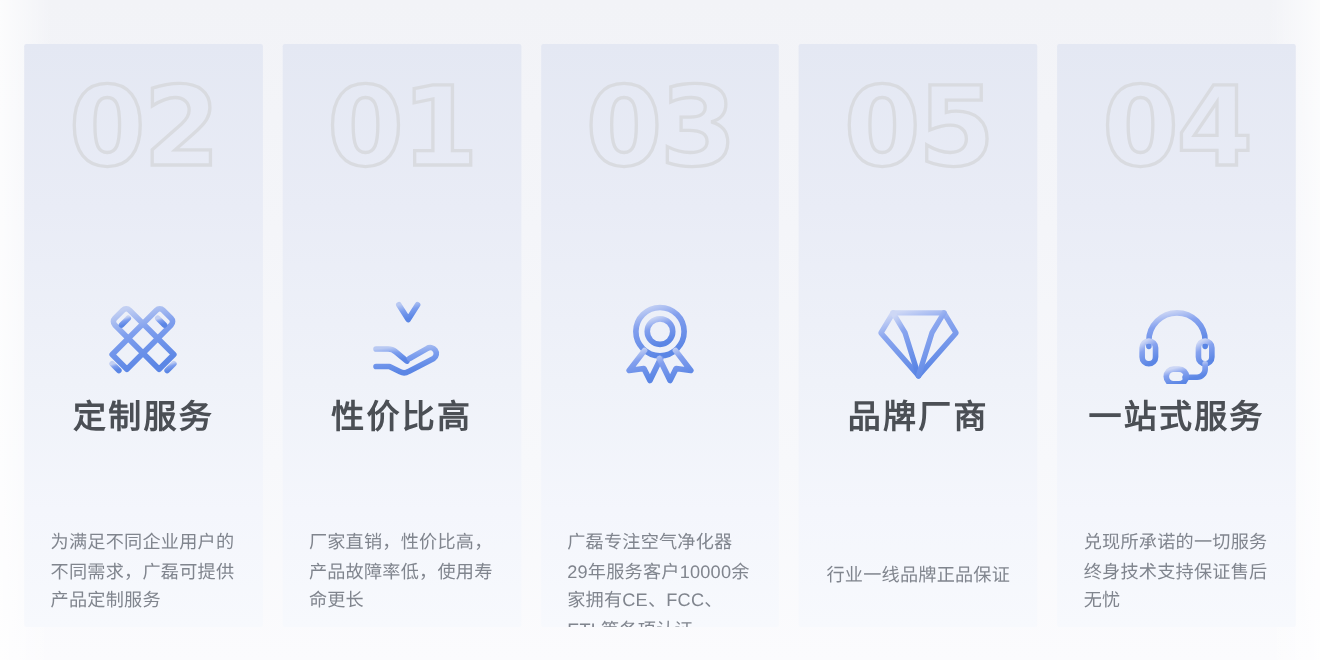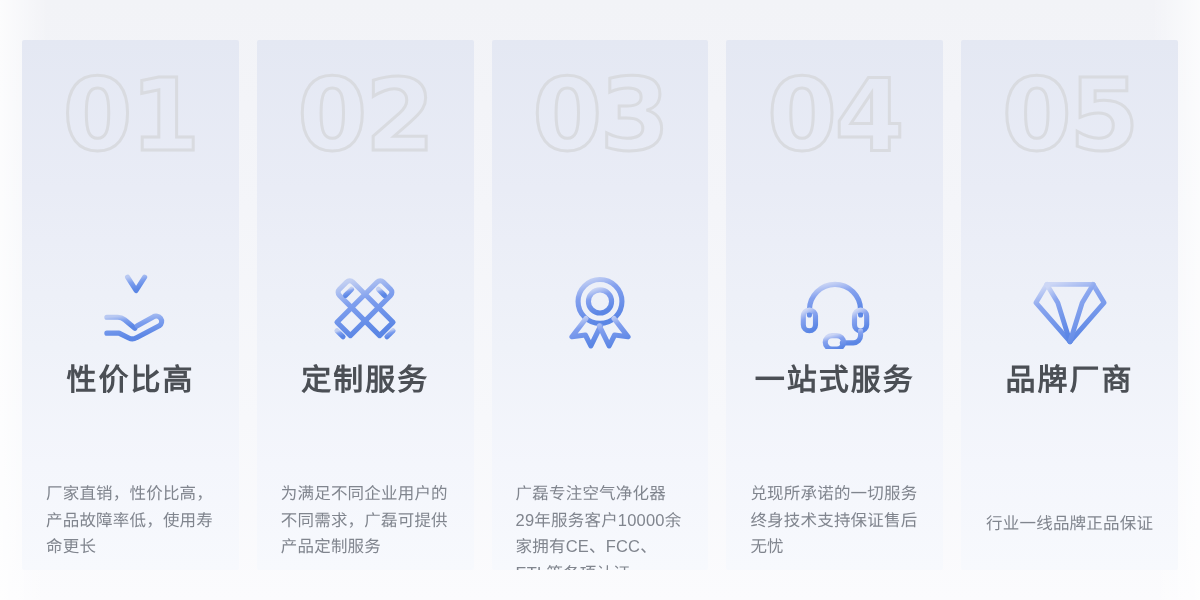--- a/index.html
+++ b/index.html
@@ -123,20 +123,49 @@
   }
 </style>
 </head>
 <body>
 
 <div id="stage">
 
   <div class="cards">
 
     <div class="card">
+      <div class="card-number">02</div>
+
+      <div class="card-icon">
+        <svg viewBox="0 0 64 64" fill="none" xmlns="http://www.w3.org/2000/svg" aria-hidden="true">
+          <defs>
+            <linearGradient id="g2" x1="0.2" y1="0" x2="0.5" y2="1">
+              <stop offset="0" stop-color="#c2cff2"></stop>
+              <stop offset="0.4" stop-color="#7f9fee"></stop>
+              <stop offset="1" stop-color="#5b86e5"></stop>
+            </linearGradient>
+          </defs>
+          <g stroke="url(#g2)" stroke-width="4.2" stroke-linecap="round" stroke-linejoin="round" fill="none">
+
+            <path d="M17 9 l-6 6 a3.5 3.5 0 0 0 0 5 l33 33 l11 -11 l-33 -33 a3.5 3.5 0 0 0 -5 0 z"></path>
+            <path d="M16 20 l5 -5"></path>
+            <path d="M50 54 l5 -5"></path>
+
+            <path d="M47 9 l6 6 a3.5 3.5 0 0 1 0 5 l-33 33 l-11 -11 l33 -33 a3.5 3.5 0 0 1 5 0 z"></path>
+            <path d="M48 20 l-5 -5"></path>
+            <path d="M14 54 l-5 -5"></path>
+          </g>
+        </svg>
+      </div>
+
+      <div class="card-title">定制服务</div>
+      <div class="card-desc">为满足不同企业用户的不同需求，广磊可提供产品定制服务</div>
+    </div>
+
+    <div class="card">
       <div class="card-number">01</div>
 
       <div class="card-icon">
         <svg viewBox="0 0 64 64" fill="none" xmlns="http://www.w3.org/2000/svg" aria-hidden="true">
           <defs>
             <linearGradient id="g1" x1="0" y1="0" x2="0.3" y2="1">
               <stop offset="0" stop-color="#b9c9f2"></stop>
               <stop offset="0.45" stop-color="#7c9eee"></stop>
               <stop offset="1" stop-color="#5b86e5"></stop>
             </linearGradient>
@@ -155,49 +184,20 @@
             <path d="M13 51 h10 l8 4 c2 1 4.4 0.9 6.3 -0.3 L56 45 c2.1 -1.4 2.6 -4.2 1.1 -6.2 c-1.4 -1.9 -4.1 -2.4 -6.1 -1.1 L38 45"></path>
           </g>
         </svg>
       </div>
 
       <div class="card-title">性价比高</div>
       <div class="card-desc">厂家直销，性价比高，产品故障率低，使用寿命更长</div>
     </div>
 
     <div class="card">
-      <div class="card-number">02</div>
-
-      <div class="card-icon">
-        <svg viewBox="0 0 64 64" fill="none" xmlns="http://www.w3.org/2000/svg" aria-hidden="true">
-          <defs>
-            <linearGradient id="g2" x1="0.2" y1="0" x2="0.5" y2="1">
-              <stop offset="0" stop-color="#c2cff2"></stop>
-              <stop offset="0.4" stop-color="#7f9fee"></stop>
-              <stop offset="1" stop-color="#5b86e5"></stop>
-            </linearGradient>
-          </defs>
-          <g stroke="url(#g2)" stroke-width="4.2" stroke-linecap="round" stroke-linejoin="round" fill="none">
-
-            <path d="M17 9 l-6 6 a3.5 3.5 0 0 0 0 5 l33 33 l11 -11 l-33 -33 a3.5 3.5 0 0 0 -5 0 z"></path>
-            <path d="M16 20 l5 -5"></path>
-            <path d="M50 54 l5 -5"></path>
-
-            <path d="M47 9 l6 6 a3.5 3.5 0 0 1 0 5 l-33 33 l-11 -11 l33 -33 a3.5 3.5 0 0 1 5 0 z"></path>
-            <path d="M48 20 l-5 -5"></path>
-            <path d="M14 54 l-5 -5"></path>
-          </g>
-        </svg>
-      </div>
-
-      <div class="card-title">定制服务</div>
-      <div class="card-desc">为满足不同企业用户的不同需求，广磊可提供产品定制服务</div>
-    </div>
-
-    <div class="card">
       <div class="card-number">03</div>
 
       <div class="card-icon">
         <svg viewBox="0 0 64 64" fill="none" xmlns="http://www.w3.org/2000/svg" aria-hidden="true">
           <defs>
             <linearGradient id="g3" x1="0.15" y1="0" x2="0.5" y2="1">
               <stop offset="0" stop-color="#c6d2f4"></stop>
               <stop offset="0.35" stop-color="#829fee"></stop>
               <stop offset="1" stop-color="#5b86e5"></stop>
             </linearGradient>
@@ -205,51 +205,20 @@
           <g stroke="url(#g3)" stroke-width="4.2" stroke-linecap="round" stroke-linejoin="round" fill="none">
             <circle cx="32" cy="25" r="18"></circle>
             <circle cx="32" cy="25" r="9.5"></circle>
             <path d="M20.5 39 L9 54 l11 -1.5 l4.5 9 l8 -16.5"></path>
             <path d="M43.5 39 L55 54 l-11 -1.5 l-4.5 9 l-8 -16.5"></path>
           </g>
         </svg>
       </div>
 
       <div class="card-desc">广磊专注空气净化器29年服务客户10000余家拥有CE、FCC、ETL等各项认证</div>
-    </div>
-
-    <div class="card">
-      <div class="card-number">04</div>
-
-      <div class="card-icon">
-        <svg viewBox="0 0 64 64" fill="none" xmlns="http://www.w3.org/2000/svg" aria-hidden="true">
-          <defs>
-            <linearGradient id="g4" x1="0.2" y1="0" x2="0.55" y2="1">
-              <stop offset="0" stop-color="#ccd6f5"></stop>
-              <stop offset="0.35" stop-color="#87a3ef"></stop>
-              <stop offset="1" stop-color="#5b86e5"></stop>
-            </linearGradient>
-          </defs>
-          <g stroke="url(#g4)" stroke-width="4.2" stroke-linecap="round" stroke-linejoin="round" fill="none">
-
-            <path d="M11 36 V32 a21 21 0 0 1 42 0 v4"></path>
-
-            <rect x="6" y="32" width="10" height="17" rx="5"></rect>
-
-            <rect x="48" y="32" width="10" height="17" rx="5"></rect>
-
-            <path d="M53 49 v4 a6 6 0 0 1 -6 6 H38"></path>
-            <rect x="24" y="53" width="15" height="11" rx="5.5"></rect>
-            <path d="M29 58.5 h5"></path>
-          </g>
-        </svg>
-      </div>
-
-      <div class="card-title">一站式服务</div>
-      <div class="card-desc">兑现所承诺的一切服务终身技术支持保证售后无忧</div>
     </div>
 
     <div class="card">
       <div class="card-number">05</div>
 
       <div class="card-icon">
         <svg viewBox="0 0 64 64" fill="none" xmlns="http://www.w3.org/2000/svg" aria-hidden="true">
           <defs>
             <linearGradient id="g5" x1="0.2" y1="0" x2="0.55" y2="1">
               <stop offset="0" stop-color="#cdd7f5"></stop>
@@ -264,14 +233,45 @@
             <path d="M51 11 L42 26 L32 58"></path>
             <path d="M22 26 H42"></path>
           </g>
         </svg>
       </div>
 
       <div class="card-title">品牌厂商</div>
       <div class="card-desc centered">行业一线品牌正品保证</div>
     </div>
 
+    <div class="card">
+      <div class="card-number">04</div>
+
+      <div class="card-icon">
+        <svg viewBox="0 0 64 64" fill="none" xmlns="http://www.w3.org/2000/svg" aria-hidden="true">
+          <defs>
+            <linearGradient id="g4" x1="0.2" y1="0" x2="0.55" y2="1">
+              <stop offset="0" stop-color="#ccd6f5"></stop>
+              <stop offset="0.35" stop-color="#87a3ef"></stop>
+              <stop offset="1" stop-color="#5b86e5"></stop>
+            </linearGradient>
+          </defs>
+          <g stroke="url(#g4)" stroke-width="4.2" stroke-linecap="round" stroke-linejoin="round" fill="none">
+
+            <path d="M11 36 V32 a21 21 0 0 1 42 0 v4"></path>
+
+            <rect x="6" y="32" width="10" height="17" rx="5"></rect>
+
+            <rect x="48" y="32" width="10" height="17" rx="5"></rect>
+
+            <path d="M53 49 v4 a6 6 0 0 1 -6 6 H38"></path>
+            <rect x="24" y="53" width="15" height="11" rx="5.5"></rect>
+            <path d="M29 58.5 h5"></path>
+          </g>
+        </svg>
+      </div>
+
+      <div class="card-title">一站式服务</div>
+      <div class="card-desc">兑现所承诺的一切服务终身技术支持保证售后无忧</div>
+    </div>
+
   </div>
 </div>
 
 </body></html>

